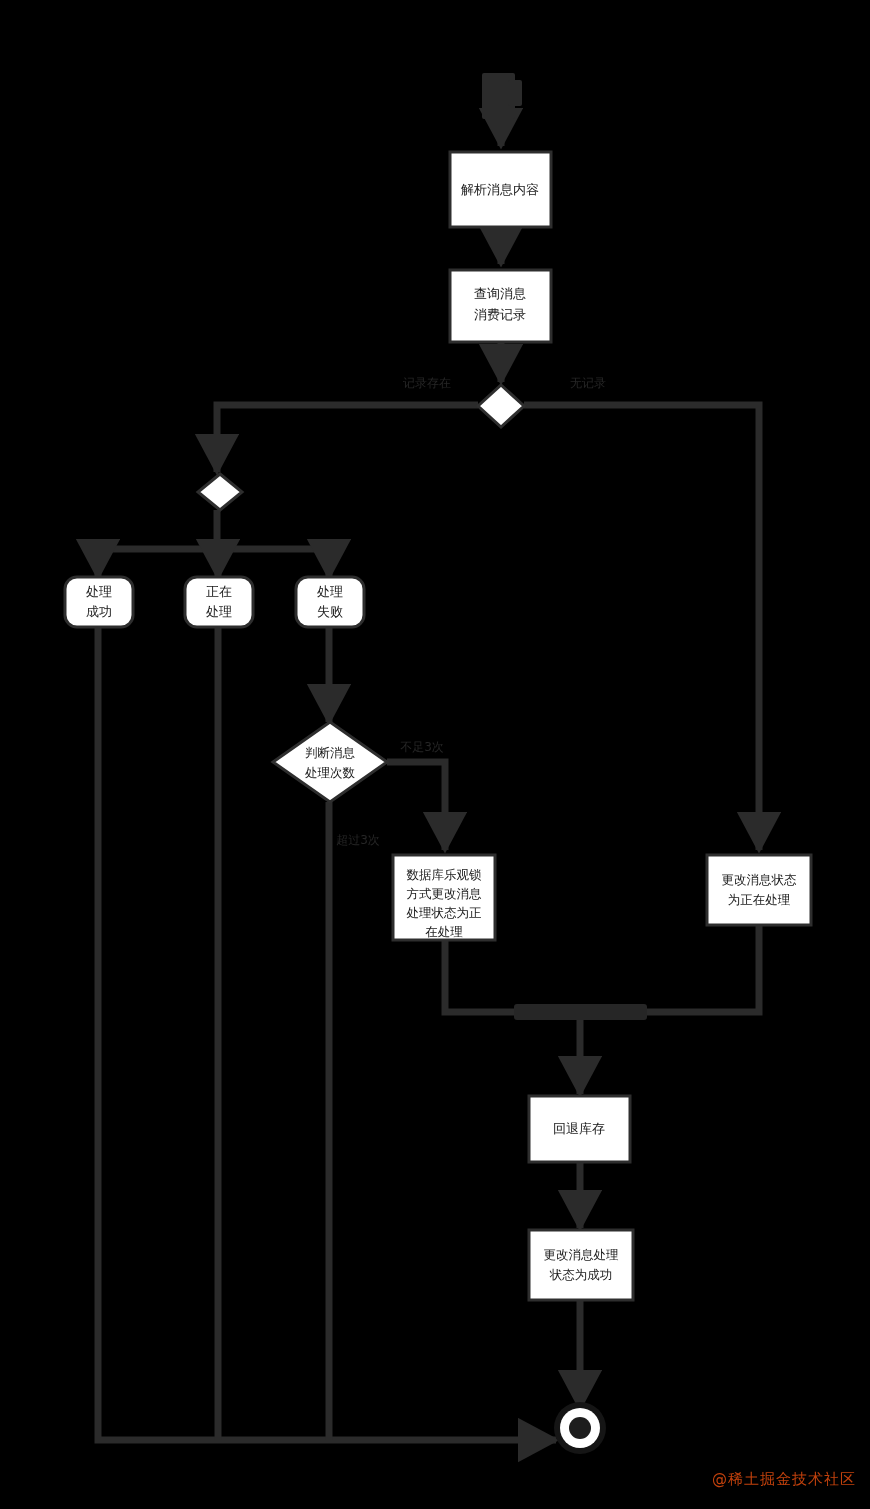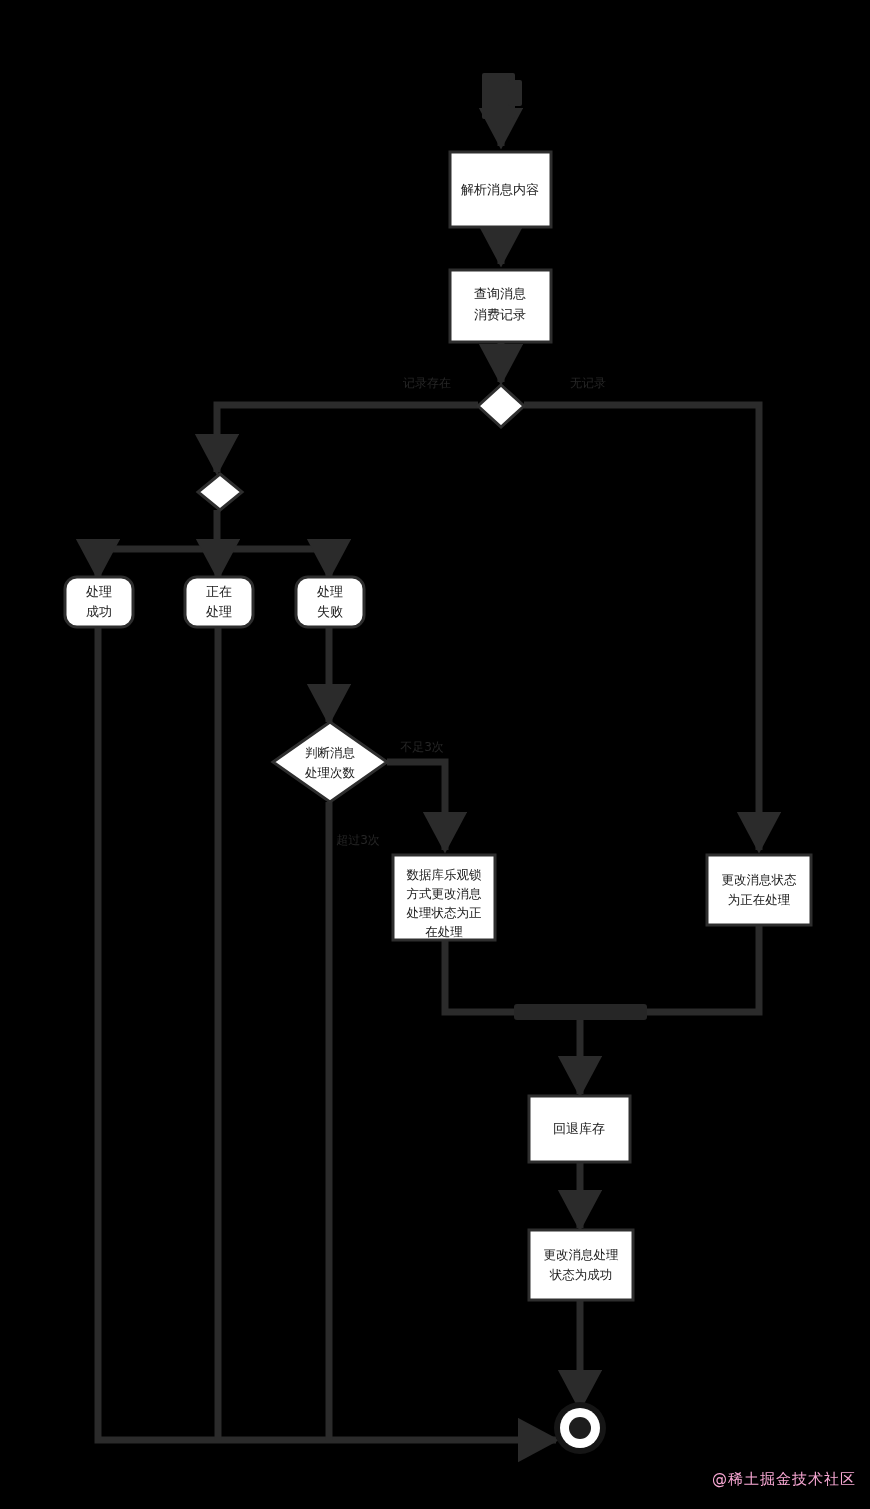--- a/index.html
+++ b/index.html
@@ -76,21 +76,21 @@
   .end-ring-inner {
     fill: #1d1d1d;
   }
   .end-halo {
     fill: #151515;
   }
   .watermark {
     position: absolute;
     right: 14px;
     bottom: 20px;
-    color: #f9a8d4;
+    color: #c2410c;
     font-size: 15px;
     letter-spacing: 1px;
     font-family: "DejaVu Sans", "Liberation Sans", sans-serif;
     user-select: none;
   }
 </style>
 </head>
 <body>
 
 <div id="canvas">

